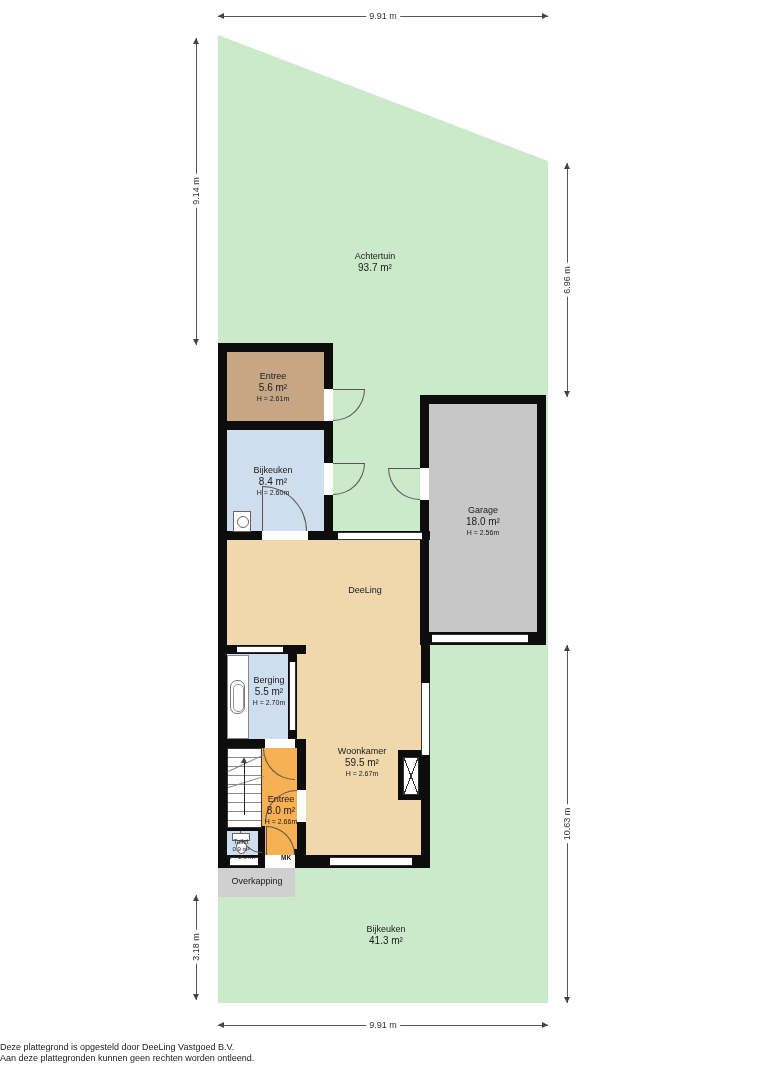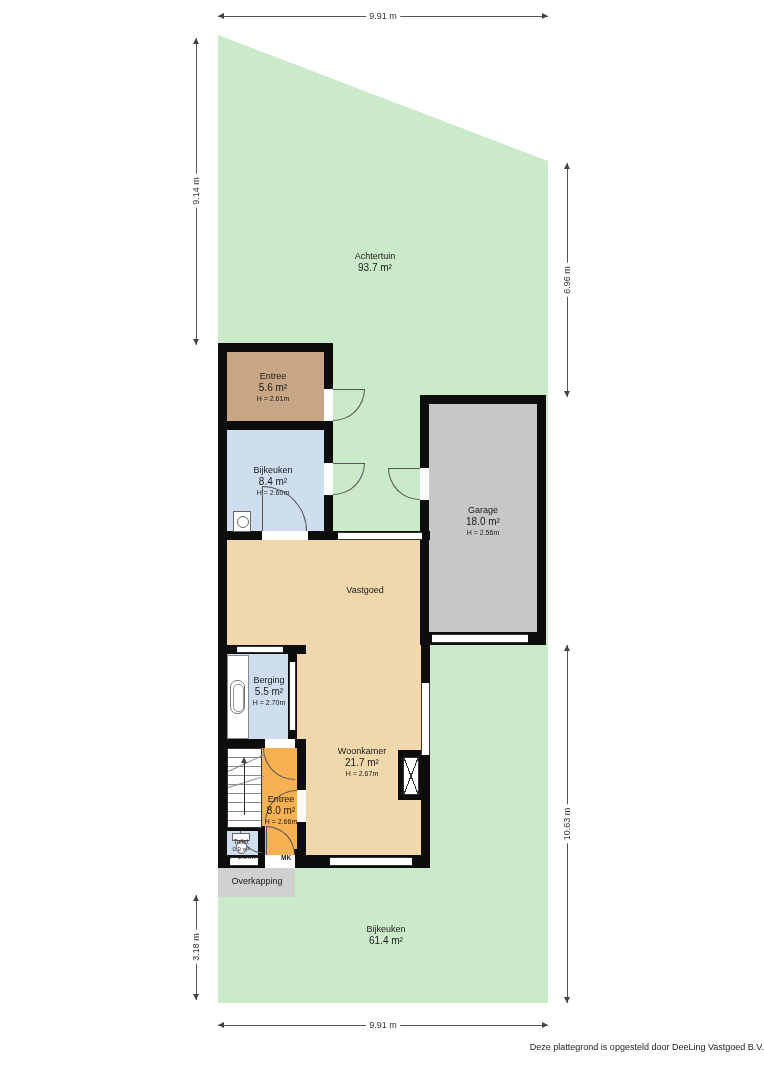--- a/index.html
+++ b/index.html
@@ -47,21 +47,21 @@
   .stairs{position:absolute;left:227px;top:748px;width:35px;height:80px;background:#fff;
           border:1px solid #333;box-sizing:border-box;
           background-image:repeating-linear-gradient(to bottom,transparent 0 8px,#8a8a8a 8px 9px);}
   .diag{position:absolute;height:1px;background:#8a8a8a;transform-origin:0 0;}
   
   .fixture{position:absolute;background:#fff;border:1px solid #666;box-sizing:border-box;}
   .xbox{position:absolute;background:
      linear-gradient(to bottom right,transparent calc(50% - .5px),#333 calc(50% - .5px),#333 calc(50% + .5px),transparent calc(50% + .5px)),
      linear-gradient(to bottom left,transparent calc(50% - .5px),#333 calc(50% - .5px),#333 calc(50% + .5px),transparent calc(50% + .5px)),#fff;
      border:1px solid #333;box-sizing:border-box;}
-  .footer{position:absolute;left:0;top:1042px;width:764px;text-align:right;font-size:9px;color:#222;line-height:1.25;}
+  .footer{position:absolute;left:0;top:1042px;width:764px;text-align:left;font-size:9px;color:#222;line-height:1.25;}
 </style>
 </head>
 <body>
 
 <div class="canvas">
 
   <div class="abs garden" style="left:218px;top:35px;width:330px;height:968px;"></div>
 
   <div class="abs floor-brown" style="left:227px;top:352px;width:97px;height:69px;"></div>
   <div class="abs floor-blue" style="left:227px;top:430px;width:97px;height:101px;"></div>
@@ -155,49 +155,49 @@
     <div class="rn">Bijkeuken</div>
     <div class="ra">8.4 m²</div>
     <div class="rh">H = 2.60m</div>
   </div>
   <div class="room-label" style="left:483px;top:521px;">
     <div class="rn">Garage</div>
     <div class="ra">18.0 m²</div>
     <div class="rh">H = 2.56m</div>
   </div>
   <div class="room-label" style="left:365px;top:591px;">
-    <div class="rn">Vastgoed</div>
+    <div class="rn">DeeLing</div>
   </div>
   <div class="room-label" style="left:269px;top:691px;">
     <div class="rn">Berging</div>
     <div class="ra">5.5 m²</div>
     <div class="rh">H = 2.70m</div>
   </div>
   <div class="room-label" style="left:362px;top:762px;">
     <div class="rn">Woonkamer</div>
-    <div class="ra">21.7 m²</div>
+    <div class="ra">59.5 m²</div>
     <div class="rh">H = 2.67m</div>
   </div>
   <div class="room-label" style="left:281px;top:810px;">
     <div class="rn">Entree</div>
     <div class="ra">8.0 m²</div>
     <div class="rh">H = 2.66m</div>
   </div>
   <div class="room-label tiny" style="left:241px;top:850px;">
     <div class="rn">Toilet</div>
     <div class="ra">0.9 m²</div>
     <div class="rh">H = 2.34m</div>
   </div>
   <div class="mk-label" style="left:281px;top:854px;">MK</div>
   <div class="room-label" style="left:257px;top:882px;">
     <div class="rn">Overkapping</div>
   </div>
   <div class="room-label" style="left:386px;top:936px;">
     <div class="rn">Bijkeuken</div>
-    <div class="ra">61.4 m²</div>
+    <div class="ra">41.3 m²</div>
   </div>
 
   <div class="dim-line-h" style="left:218px;top:16px;width:330px;"></div>
   <div class="ar ar-l" style="left:218px;top:13px;"></div>
   <div class="ar ar-r" style="left:542px;top:13px;"></div>
   <div class="dim-label" style="left:383px;top:16px;">9.91 m</div>
 
   <div class="dim-line-h" style="left:218px;top:1025px;width:330px;"></div>
   <div class="ar ar-l" style="left:218px;top:1022px;"></div>
   <div class="ar ar-r" style="left:542px;top:1022px;"></div>
@@ -218,15 +218,16 @@
   <div class="ar ar-d" style="left:564px;top:391px;"></div>
   <div class="dim-label vert" style="left:567px;top:280px;">6.96 m</div>
 
   <div class="dim-line-v" style="left:567px;top:645px;height:358px;"></div>
   <div class="ar ar-u" style="left:564px;top:645px;"></div>
   <div class="ar ar-d" style="left:564px;top:997px;"></div>
   <div class="dim-label vert" style="left:567px;top:824px;">10.63 m</div>
 
   <div class="footer">
     <div>Deze plattegrond is opgesteld door DeeLing Vastgoed B.V.</div>
+    <div>Aan deze plattegronden kunnen geen rechten worden ontleend.</div>
   </div>
 
 </div>
 
 </body></html>

